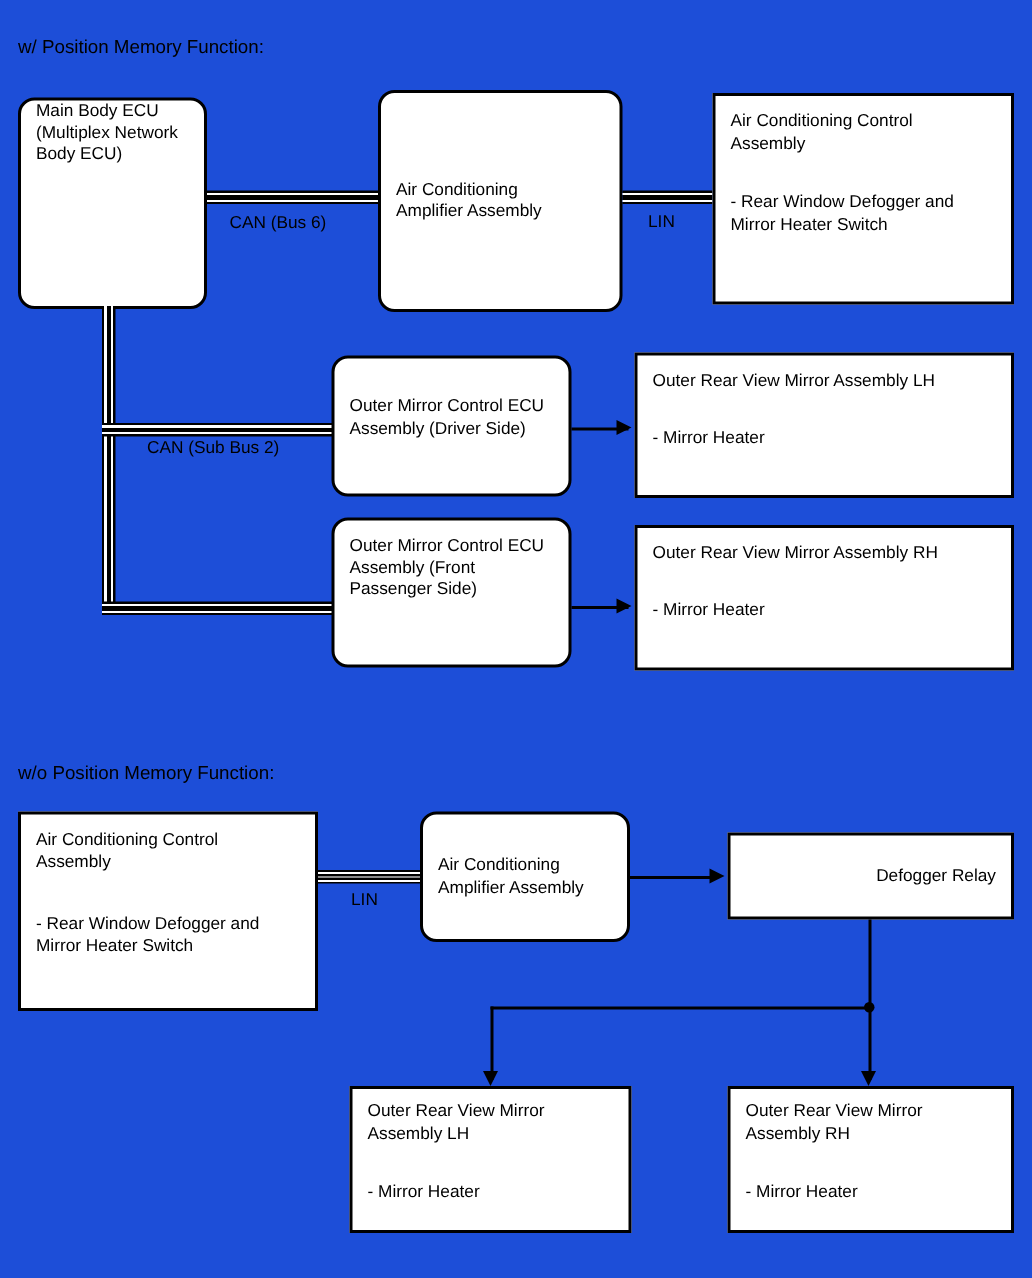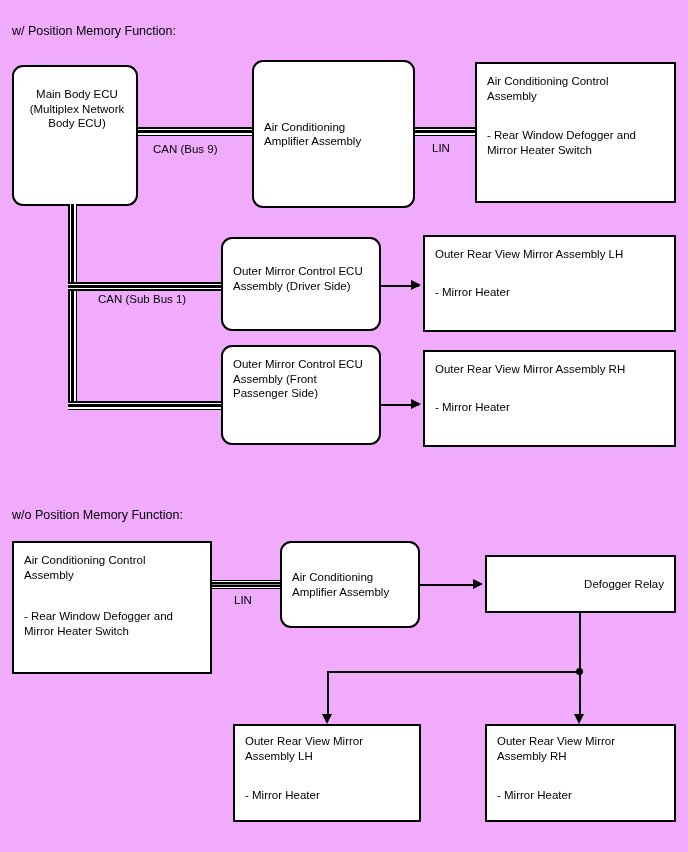--- a/index.html
+++ b/index.html
@@ -8,21 +8,21 @@
     background: #ffffff;
   }
   body {
     font-family: "Liberation Sans", sans-serif;
     color: #000000;
   }
   #page {
     position: relative;
     width: 688px;
     height: 852px;
-    background: #f0abfc;
+    background: #1d4ed8;
     overflow: hidden;
   }
   .section-title {
     position: absolute;
     font-size: 12.5px;
     line-height: 15px;
     color: #000;
     white-space: nowrap;
   }
   .node {
@@ -131,27 +131,27 @@
   }
 </style>
 </head>
 <body>
 
 <div id="page">
 
   <div class="section-title" style="left:12px; top:24px;">w/ Position Memory Function:</div>
 
   <div class="node rounded centered" style="left:12px; top:65px; width:126px; height:141px;">
-    <div class="txt t1" style="top:20px;text-align:center;">Main Body ECU
+    <div class="txt t1" style="top:0;">Main Body ECU
 (Multiplex Network
 Body ECU)</div>
   </div>
 
   <div class="bus-h" style="left:138px; top:127px; width:114px;"></div>
-  <div class="bus-label" style="left:153px; top:142px;">CAN (Bus 9)</div>
+  <div class="bus-label" style="left:153px; top:142px;">CAN (Bus 6)</div>
 
   <div class="node rounded centered" style="left:252px; top:60px; width:163px; height:148px;">
     <div class="ctxt">Air Conditioning
 Amplifier Assembly</div>
   </div>
 
   <div class="bus-h" style="left:415px; top:127px; width:60px;"></div>
   <div class="bus-label" style="left:432px; top:141px;">LIN</div>
 
   <div class="node" style="left:475px; top:62px; width:201px; height:141px;">
@@ -159,21 +159,21 @@
 Assembly</div>
     <div class="txt" style="top:64px;">- Rear Window Defogger and
 Mirror Heater Switch</div>
   </div>
 
   <div class="bus-v" style="left:68px; top:204px; height:206px;"></div>
 
   <div class="bus-h" style="left:68px; top:282px; width:154px;"></div>
 
   <div class="bus-h" style="left:68px; top:401px; width:154px;"></div>
-  <div class="bus-label" style="left:98px; top:292px;">CAN (Sub Bus 1)</div>
+  <div class="bus-label" style="left:98px; top:292px;">CAN (Sub Bus 2)</div>
 
   <div class="node rounded" style="left:221px; top:237px; width:160px; height:94px;">
     <div class="txt" style="top:25px;">Outer Mirror Control ECU
 Assembly (Driver Side)</div>
   </div>
 
   <div class="node rounded" style="left:221px; top:345px; width:160px; height:100px;">
     <div class="txt" style="top:10px;">Outer Mirror Control ECU
 Assembly (Front
 Passenger Side)</div>

